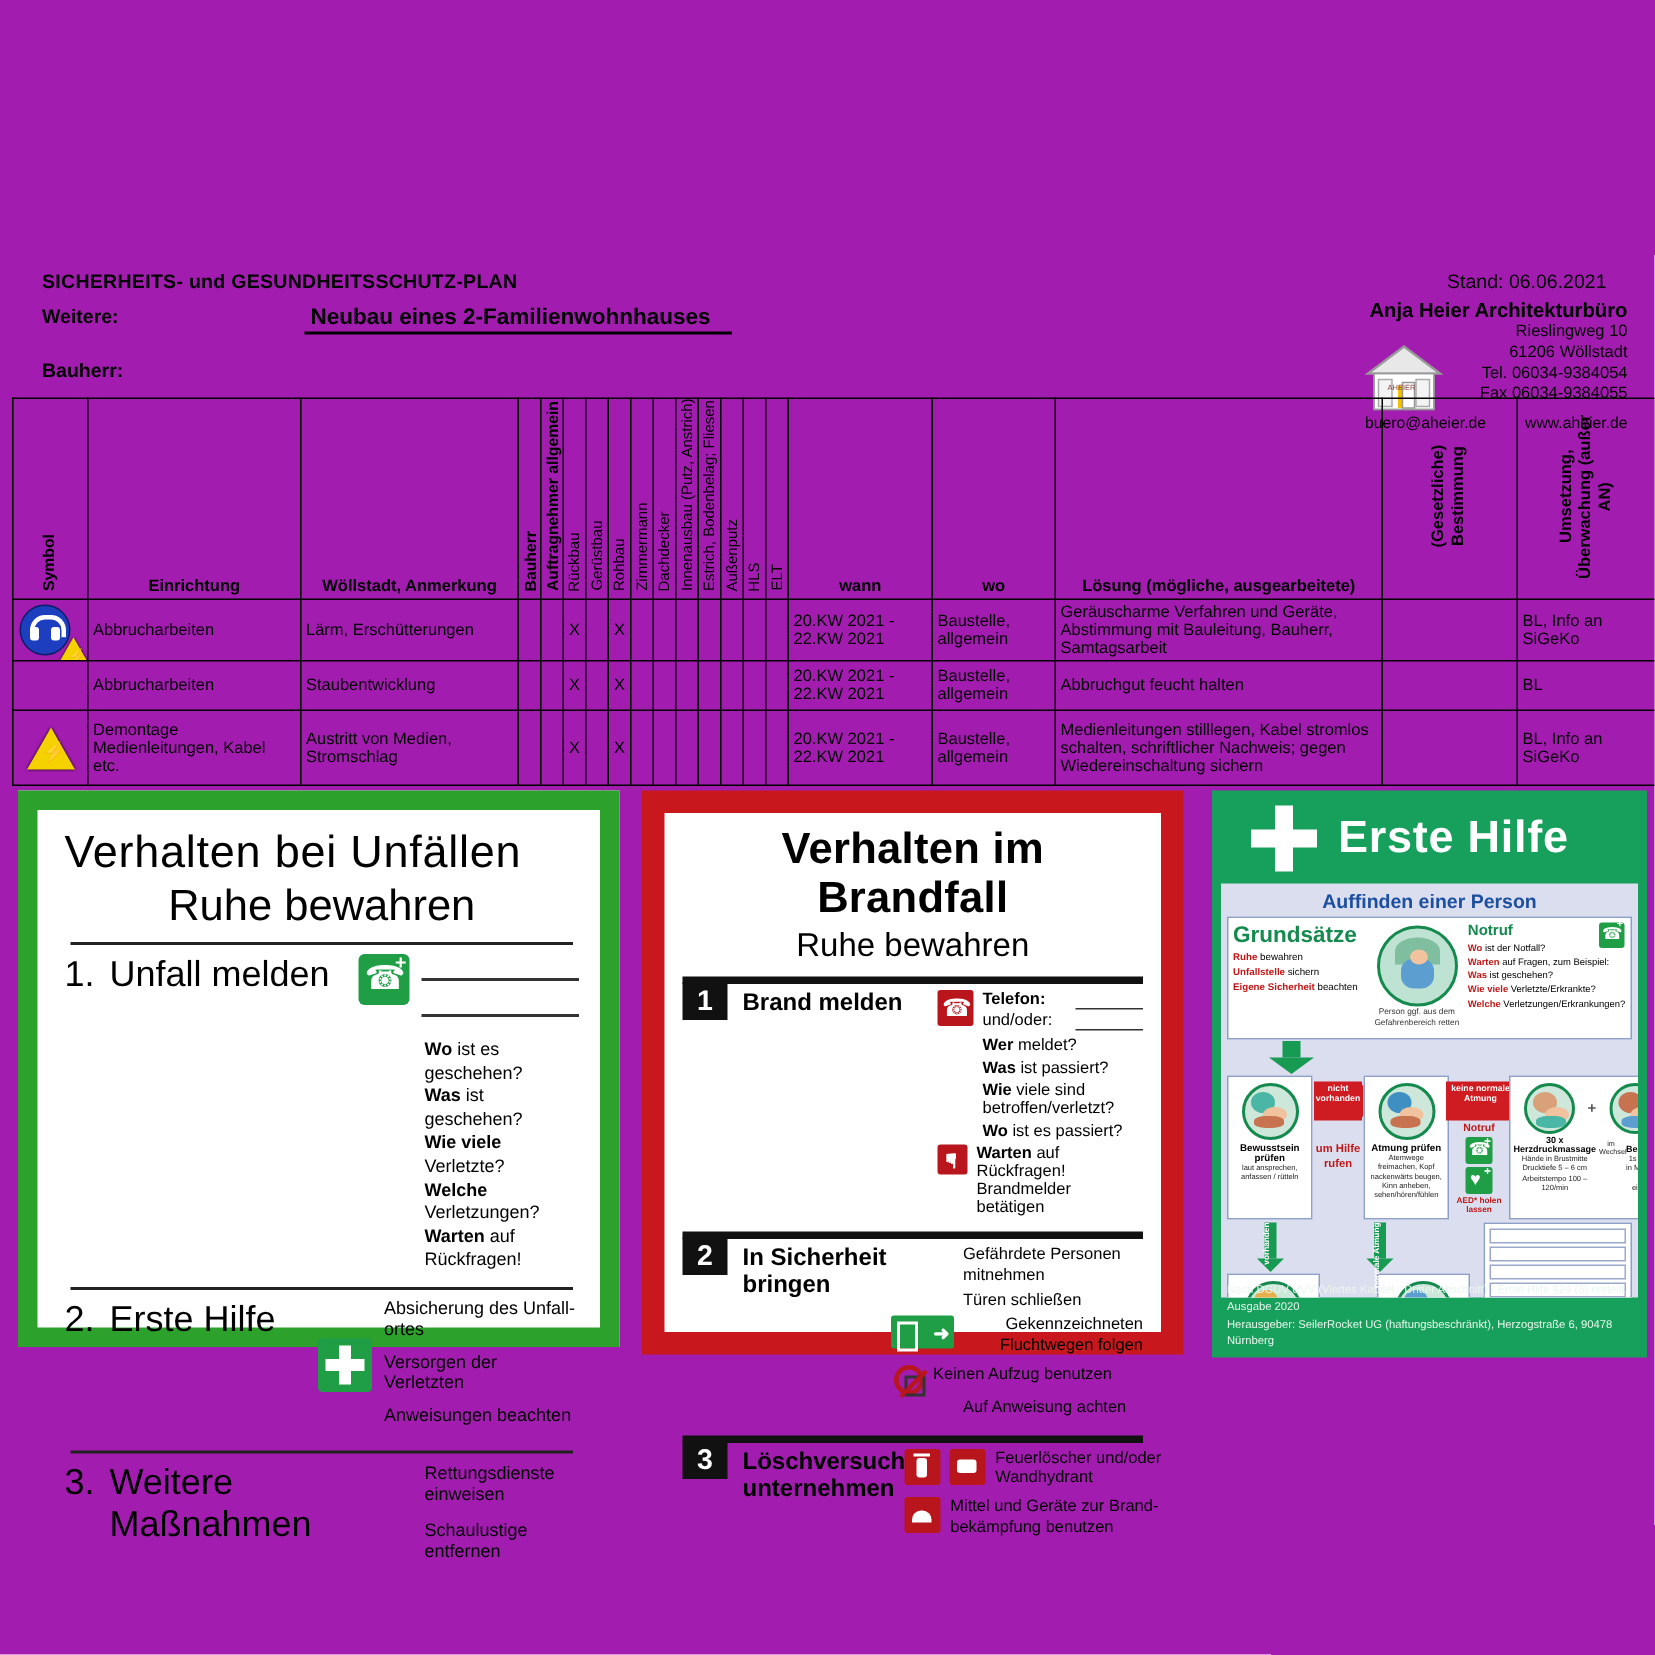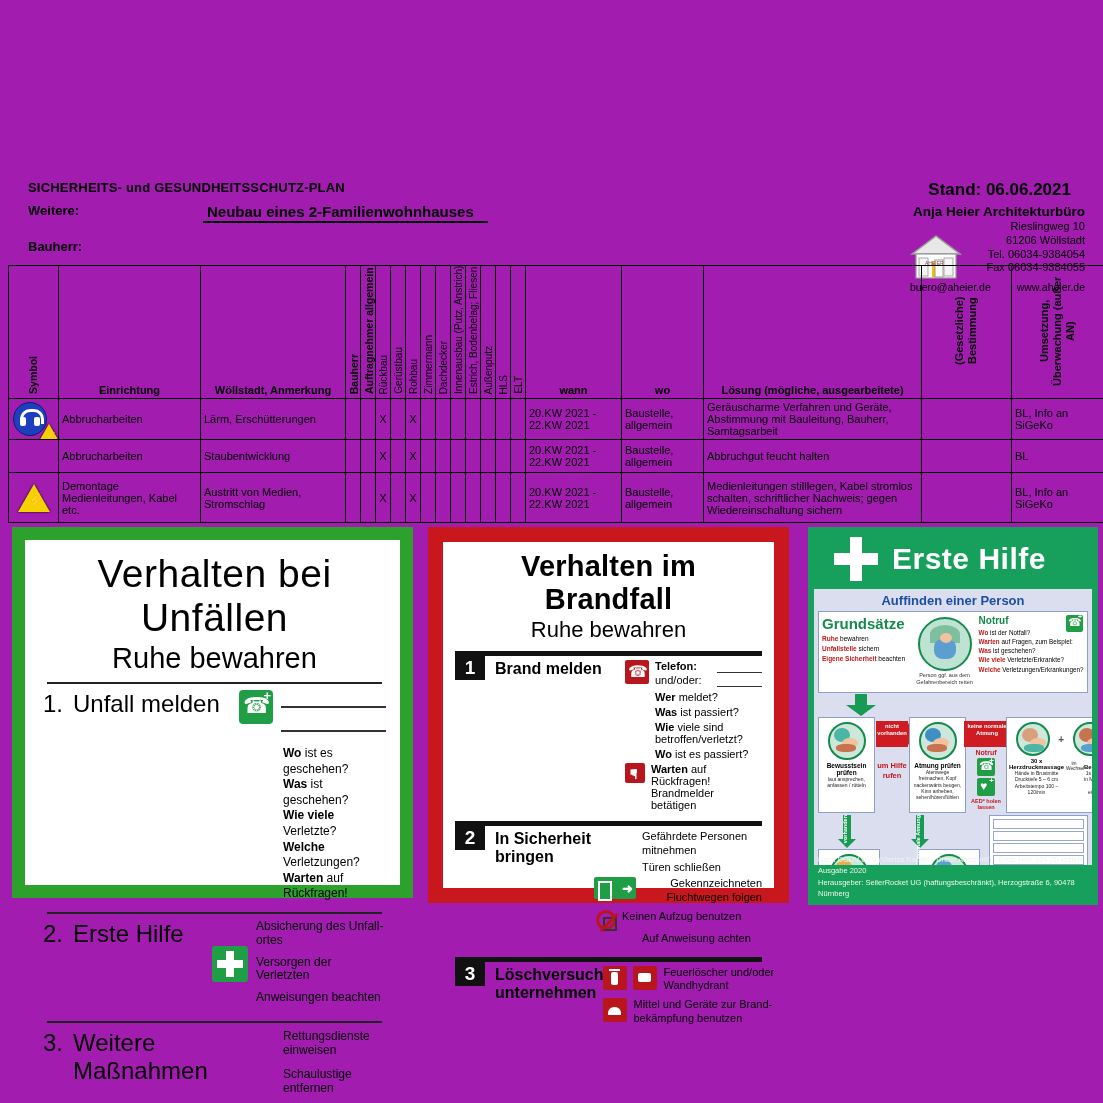--- a/index.html
+++ b/index.html
@@ -7,21 +7,21 @@
         font-family:"Liberation Sans",sans-serif;color:#000;}
 
   
   .doc-header{position:absolute;left:28px;top:180px;width:1060px;height:84px;}
   .doc-title{font-size:13px;font-weight:bold;letter-spacing:.2px;}
   .proj-row{margin-top:8px;font-size:13px;font-weight:bold;display:flex;}
   .proj-label{width:175px;}
   .proj-value{font-size:15px;font-weight:bold;border-bottom:2px solid #000;padding:0 14px 1px 4px;}
   .bauherr{margin-top:16px;font-size:13px;font-weight:bold;}
   .head-right{position:absolute;right:3px;top:0;width:175px;font-size:11px;text-align:right;}
-  .stand{font-size:17px;margin-bottom:4px;padding-right:14px;font-weight:bold;}
+  .stand{font-size:13px;margin-bottom:4px;padding-right:14px;}
   .firm-name{font-size:13.5px;font-weight:bold;margin-bottom:1px;}
   .firm-row{display:flex;align-items:flex-start;}
   .firm-addr{flex:1;line-height:1.25;}
   .firm-logo{width:52px;height:46px;margin-top:14px;}
   .firm-bottom{display:flex;justify-content:space-between;font-size:10.5px;margin-top:1px;}
 
   
   table.sige{position:absolute;left:8px;top:265px;width:1095px;border-collapse:collapse;table-layout:fixed;}
   table.sige th,table.sige td{border:1px solid #000;padding:2px 3px;font-size:11px;vertical-align:middle;overflow:hidden;}
   table.sige th{font-weight:bold;vertical-align:bottom;}
@@ -41,21 +41,21 @@
   .tri{width:0;height:0;border-left:16px solid transparent;border-right:16px solid transparent;border-bottom:28px solid #f6d100;position:relative;filter:drop-shadow(0 0 1px #000);}
   .tri .bolt{position:absolute;left:-5px;top:9px;font-size:13px;color:#000;font-weight:bold;}
   .tri.small{transform:scale(.8);position:absolute;left:24px;top:22px;}
   .tri.center{margin:4px auto;}
 
   
   .poster{position:absolute;box-sizing:border-box;}
 
   
   .pA{left:12px;top:527px;width:401px;height:371px;background:#fff;border:13px solid #2ca12c;padding:8px 14px 6px 18px;}
-  .pA .t1{font-size:39px;text-align:center;letter-spacing:.5px;margin-top:4px;}
+  .pA .t1{font-size:30px;text-align:left;letter-spacing:.5px;margin-top:4px;}
   .pA .t2{font-size:29px;text-align:center;margin-top:2px;}
   .pA hr{border:none;border-top:2px solid #222;margin:7px 4px 6px 4px;}
   .pA .sec{display:flex;margin-top:2px;}
   .pA .sec-left{width:196px;font-size:24px;display:flex;gap:10px;}
   .pA .num{font-size:24px;}
   .pA .sec-right{flex:1;position:relative;font-size:12px;}
   .phone-green{width:34px;height:34px;background:#1f9e45;border-radius:4px;color:#fff;position:relative;flex:none;}
   .phone-green::before{content:"☎";position:absolute;left:4px;top:3px;font-size:22px;color:#fff;}
   .phone-green::after{content:"+";position:absolute;right:2px;top:-2px;font-size:13px;font-weight:bold;color:#fff;}
   .pA .lines{flex:1;padding-top:2px;}

